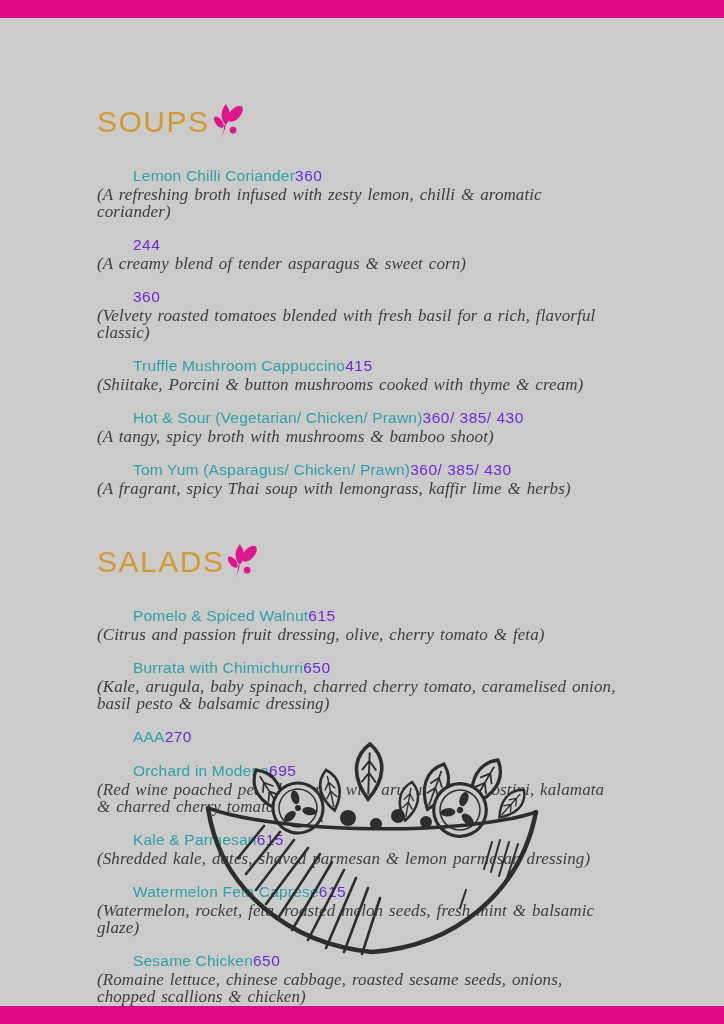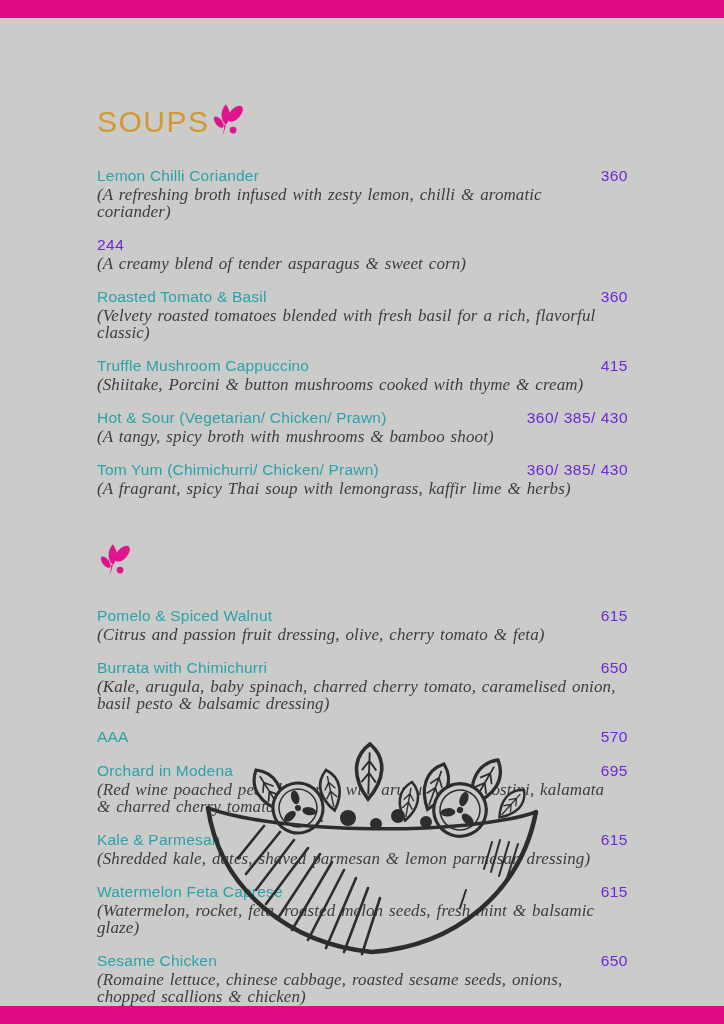--- a/index.html
+++ b/index.html
@@ -17,22 +17,22 @@
   }
   .section-title{
     font-size:30px;line-height:32px;font-weight:400;letter-spacing:1.5px;
     color:#d3982e;
   }
   .fleur{margin-left:3px;margin-top:-3px;}
   .section-items{display:block;}
   .section-spacer{height:34px;}
   .menu-item{margin-bottom:15px;}
   .item-row{
-    display:flex;justify-content:space-between;align-items:baseline;
-    width:531px;line-height:19px;
+    display:flex;align-items:baseline;
+    width:531px;line-height:19px;margin-left:36px;
   }
   .item-name{
     color:#2ba1aa;font-size:15.5px;letter-spacing:0.2px;
   }
   .item-price{
     color:#6d28d9;font-size:15.5px;letter-spacing:0.5px;white-space:nowrap;
   }
   .item-desc{
     margin-top:1px;max-width:520px;
     font-family:"Liberation Serif",serif;font-style:italic;
@@ -76,53 +76,53 @@
           <div class="item-desc">(A refreshing broth infused with zesty lemon, chilli &amp; aromatic coriander)</div>
         </div>
         <div class="menu-item">
           <div class="item-row">
             <span class="item-price">244</span>
           </div>
           <div class="item-desc">(A creamy blend of tender asparagus &amp; sweet corn)</div>
         </div>
         <div class="menu-item">
           <div class="item-row">
-            <span class="item-name">Roasted Tomato &amp; Basil</span>
             <span class="item-price">360</span>
           </div>
           <div class="item-desc">(Velvety roasted tomatoes blended with fresh basil for a rich, flavorful classic)</div>
         </div>
         <div class="menu-item">
           <div class="item-row">
             <span class="item-name">Truffle Mushroom Cappuccino</span>
             <span class="item-price">415</span>
           </div>
           <div class="item-desc">(Shiitake, Porcini &amp; button mushrooms cooked with thyme &amp; cream)</div>
         </div>
         <div class="menu-item">
           <div class="item-row">
             <span class="item-name">Hot &amp; Sour (Vegetarian/ Chicken/ Prawn)</span>
             <span class="item-price">360/ 385/ 430</span>
           </div>
           <div class="item-desc">(A tangy, spicy broth with mushrooms &amp; bamboo shoot)</div>
         </div>
         <div class="menu-item">
           <div class="item-row">
-            <span class="item-name">Tom Yum (Chimichurri/ Chicken/ Prawn)</span>
+            <span class="item-name">Tom Yum (Asparagus/ Chicken/ Prawn)</span>
             <span class="item-price">360/ 385/ 430</span>
           </div>
           <div class="item-desc">(A fragrant, spicy Thai soup with lemongrass, kaffir lime &amp; herbs)</div>
         </div>
       </div>
   </div>
 
   <div class="section-spacer"></div>
 
   <div class="menu-section">
     <div class="section-heading">
+      <span class="section-title">SALADS</span>
       <span class="fleur">
         <svg width="30" height="36" viewBox="0 0 26 32">
           <g fill="#e0148c">
             <path d="M11 1 C6.2 7 5.8 13.5 11 19.5 C16.2 13.5 15.6 7 11 1 Z"></path>
             <ellipse cx="4.8" cy="17" rx="3" ry="6" transform="rotate(-38 4.8 17)"></ellipse>
             <ellipse cx="19.5" cy="9.5" rx="4.6" ry="8.6" transform="rotate(42 19.5 9.5)"></ellipse>
             <circle cx="17.5" cy="24" r="3"></circle>
             <path d="M11 19.5 C10.4 23.5 9.2 26.5 7.2 29.5 C8.8 26.5 9.8 23.5 9.6 19.5 Z"></path>
           </g>
         </svg>
@@ -139,21 +139,21 @@
         <div class="menu-item">
           <div class="item-row">
             <span class="item-name">Burrata with Chimichurri</span>
             <span class="item-price">650</span>
           </div>
           <div class="item-desc">(Kale, arugula, baby spinach, charred cherry tomato, caramelised onion, basil pesto &amp; balsamic dressing)</div>
         </div>
         <div class="menu-item">
           <div class="item-row">
             <span class="item-name">AAA</span>
-            <span class="item-price">570</span>
+            <span class="item-price">270</span>
           </div>
         </div>
         <div class="menu-item">
           <div class="item-row">
             <span class="item-name">Orchard in Modena</span>
             <span class="item-price">695</span>
           </div>
           <div class="item-desc">(Red wine poached pear, balsamic with arugula, feta crostini, kalamata &amp; charred cherry tomato)</div>
         </div>
         <div class="menu-item">

